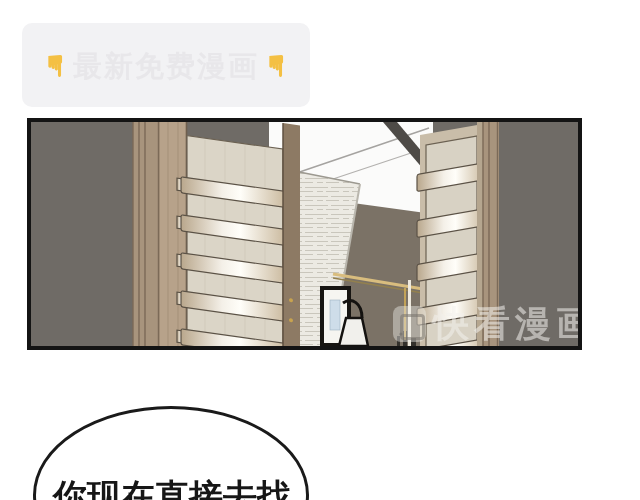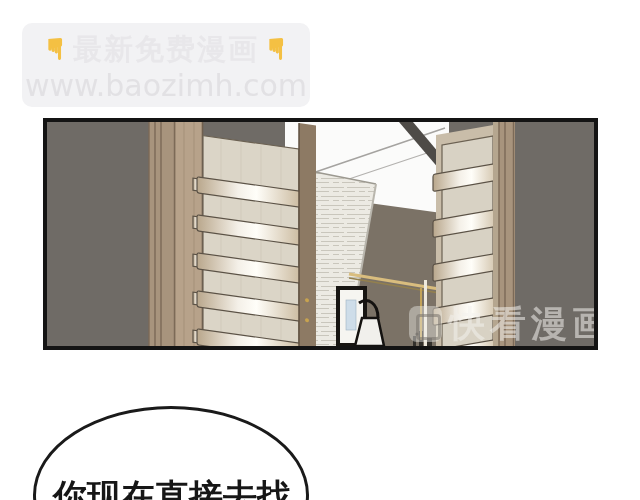--- a/index.html
+++ b/index.html
@@ -11,21 +11,21 @@
   .banner{position:absolute;left:22px;top:23px;width:288px;height:84px;
           background:#f2f2f4;border-radius:10px;display:flex;flex-direction:column;
           align-items:center;justify-content:center;}
   .banner-row1{display:flex;align-items:center;gap:4px;height:40px;margin-top:2px;}
   .hand{display:inline-block;font-size:30px;line-height:30px;color:#f4c043;
         transform:rotate(90deg);transform-origin:50% 50%;}
   .banner-cn{font-size:29px;font-weight:bold;letter-spacing:2px;color:#e8e7ea;line-height:32px;}
   .banner-url{font-size:30px;color:#e2e1e4;line-height:34px;letter-spacing:0px;margin-top:0px;}
 
   
-  .panel{position:absolute;left:43px;top:118px;width:555px;height:232px;
+  .panel{position:absolute;left:27px;top:118px;width:555px;height:232px;
          border:4px solid #141414;box-sizing:border-box;background:#0f766e;overflow:hidden;}
   .panel svg{display:block;}
 
   
   .wm{position:absolute;left:362px;top:181px;display:flex;align-items:center;gap:7px;
       pointer-events:none;}
   .wm-logo{width:33px;height:36px;border-radius:8px;background:rgba(244,242,238,0.42);
            position:relative;flex:0 0 auto;}
   .wm-logo:before{content:"";position:absolute;left:7px;top:8px;width:19px;height:20px;
            border-radius:4px;border:3px solid rgba(120,115,108,0.55);}
@@ -42,21 +42,20 @@
 <body>
 
 <div class="page">
 
   <div class="banner">
     <div class="banner-row1">
       <span class="hand">☛</span>
       <span class="banner-cn">最新免费漫画</span>
       <span class="hand">☛</span>
     </div>
-    <div class="banner-url">www.baozimh.com</div>
   </div>
 
   <div class="panel">
     <svg width="547" height="224" viewBox="0 0 547 224" xmlns="http://www.w3.org/2000/svg">
       <defs>
         <linearGradient id="slatGrad" x1="0" y1="0" x2="1" y2="0">
           <stop offset="0" stop-color="#b9a78c"></stop>
           <stop offset="0.38" stop-color="#f4f0e8"></stop>
           <stop offset="0.55" stop-color="#fffef9"></stop>
           <stop offset="1" stop-color="#c6b497"></stop>

